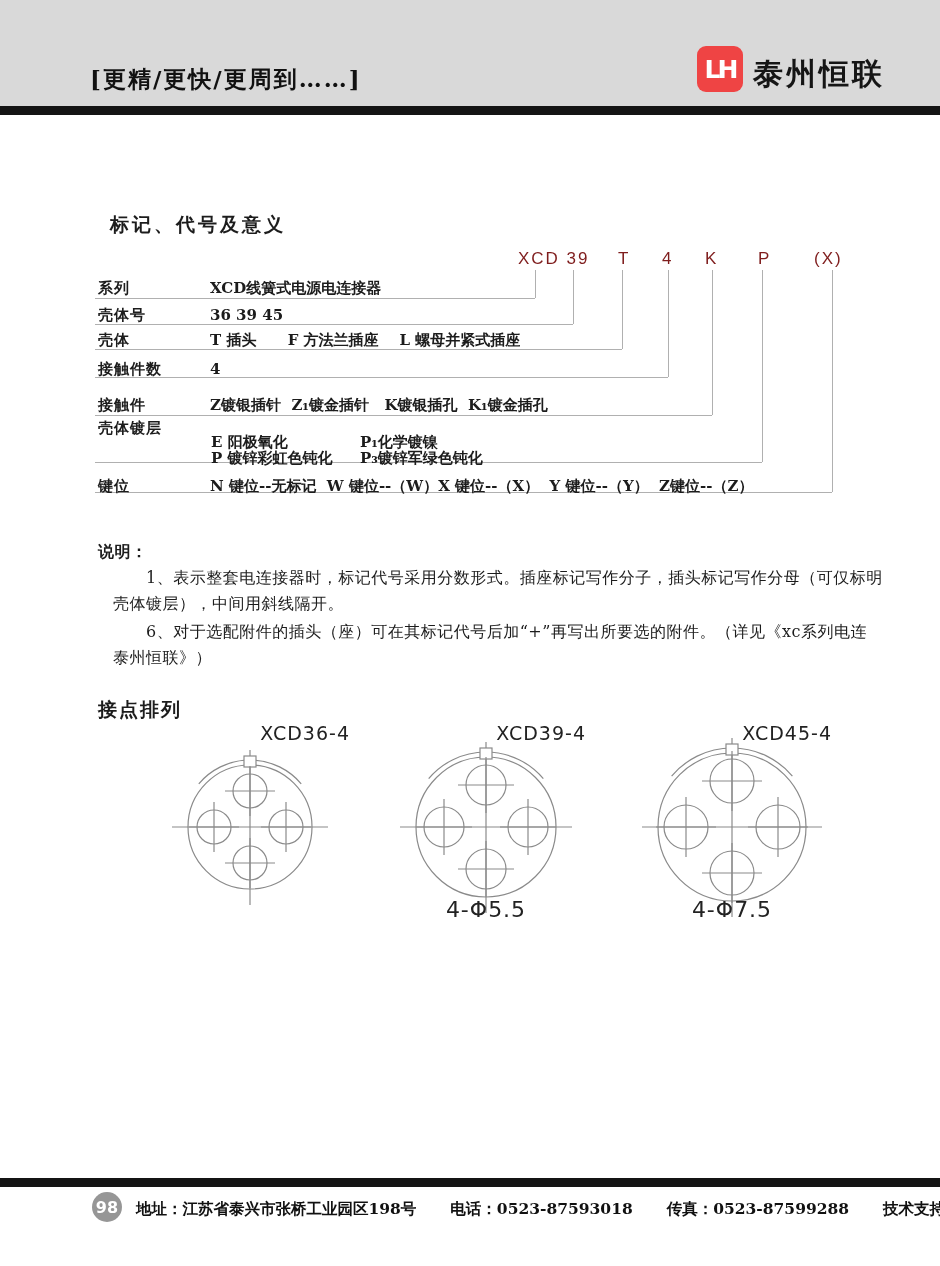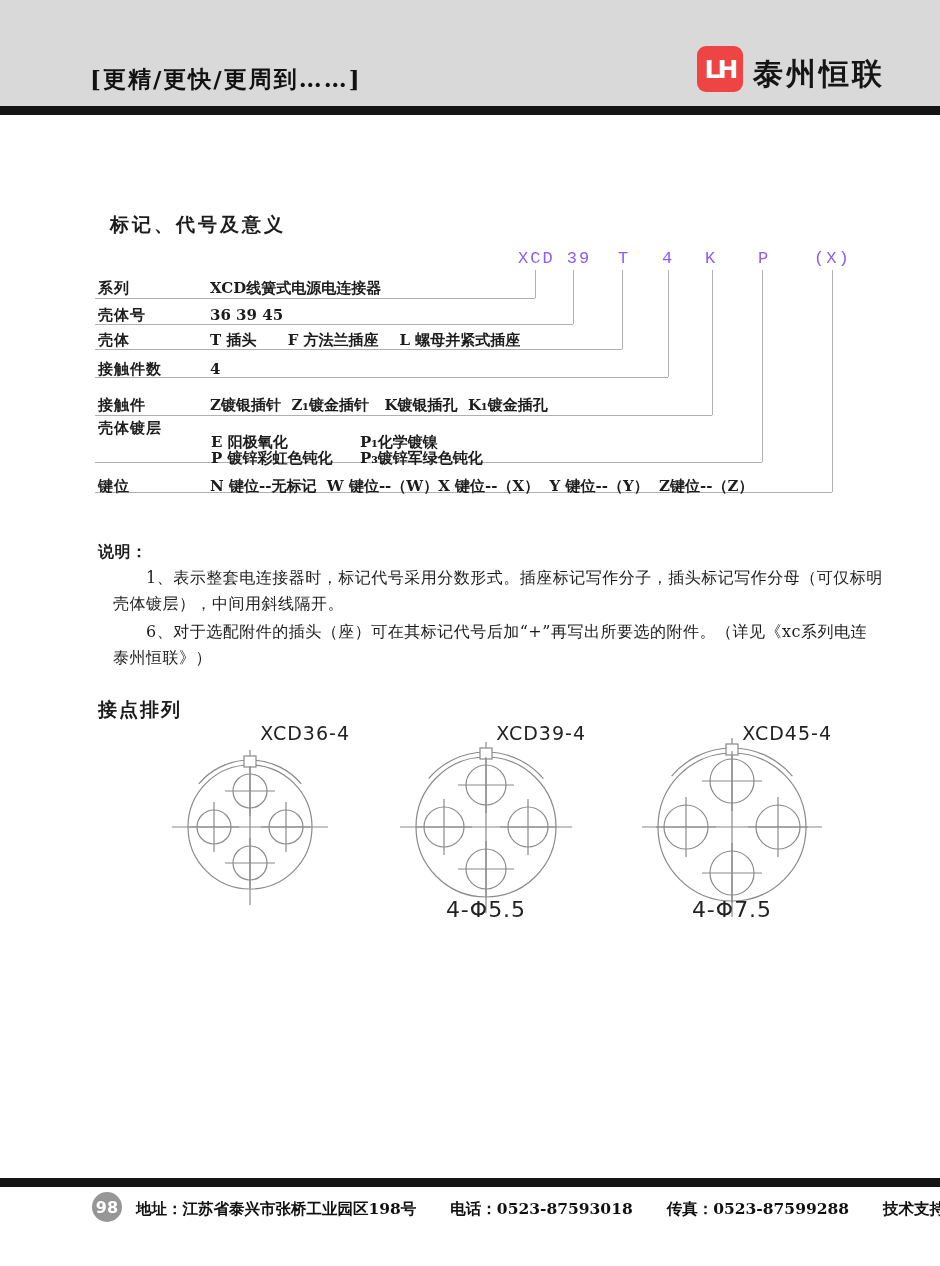--- a/index.html
+++ b/index.html
@@ -11,21 +11,21 @@
   #slogan{left:90px;top:64px;font-size:23px;font-weight:700;letter-spacing:2px;color:#111;}
   #logo{left:697px;top:46px;width:46px;height:46px;background:#ef4444;border-radius:9px;
         display:flex;align-items:center;justify-content:center;}
   #logo span{color:#fff;font-family:"DejaVu Sans",sans-serif;font-weight:700;font-size:25px;letter-spacing:-3px;}
   #brand{left:753px;top:54px;font-size:30px;font-weight:700;letter-spacing:3px;color:#151515;
          font-family:"DejaVu Sans","Liberation Sans",sans-serif;}
   .bar{left:0;width:940px;background:#141414;}
   
   #page-title{left:110px;top:212px;font-size:19px;font-weight:700;letter-spacing:3px;}
   
-  .tok{top:249px;font-family:Liberation Mono, monospace;font-size:17px;font-weight:500;letter-spacing:2px;color:#8b5cf6;}
+  .tok{top:249px;font-family:Liberation Sans, sans-serif;font-size:17px;font-weight:500;letter-spacing:2px;color:#7f1d1d;}
   
   .hline{height:1px;background:#b0b0b0;}
   .vline{width:1px;background:#b0b0b0;top:270px;}
   
   .rlabel{left:98px;font-size:15px;font-weight:700;letter-spacing:1px;white-space:pre;}
   .rcont{left:210px;font-size:15px;font-weight:700;white-space:pre;}
   
   .note{font-size:16px;font-weight:500;white-space:pre;letter-spacing:0.5px;}
   
   #contact-heading{left:98px;top:697px;font-size:19px;font-weight:600;letter-spacing:2px;}

